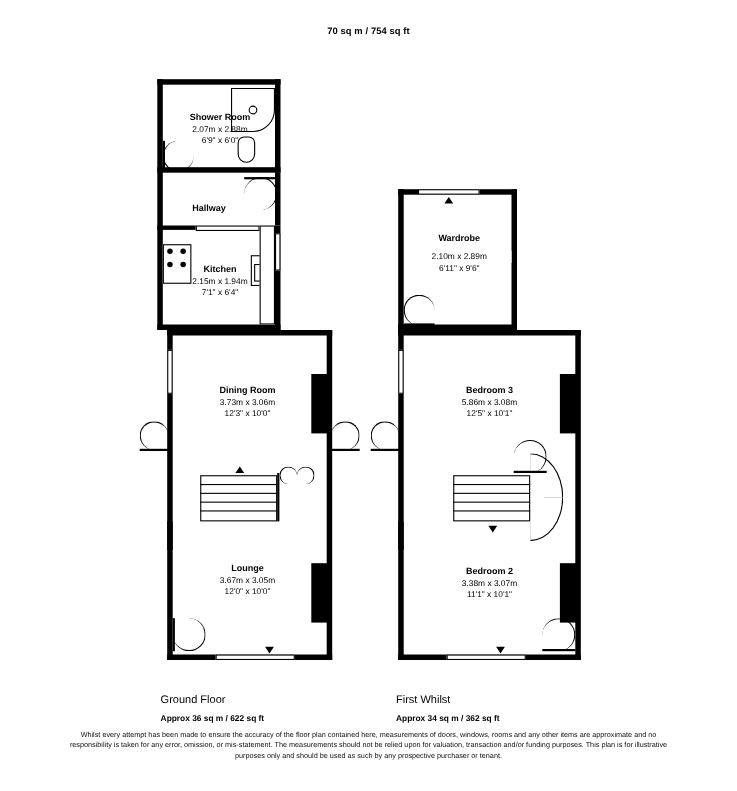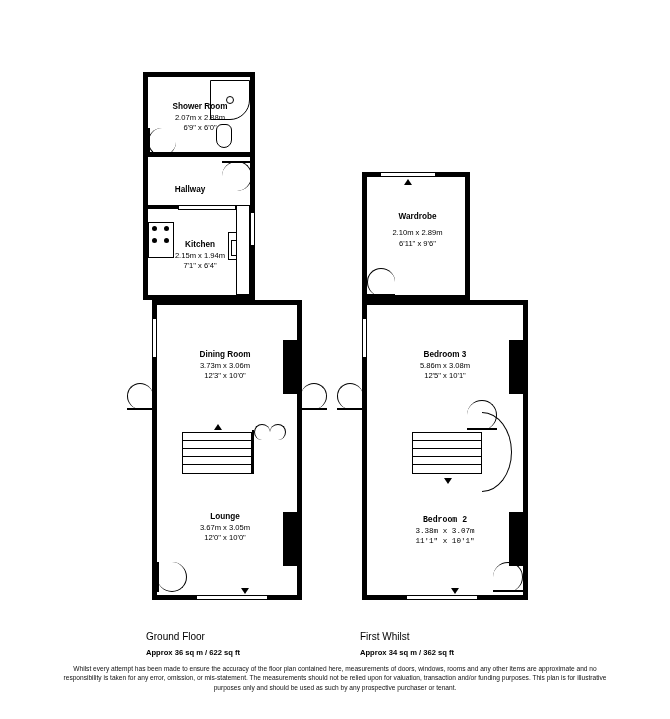--- a/index.html
+++ b/index.html
@@ -149,20 +149,21 @@
     background: #000000;
     border-radius: 50%;
   }
 </style>
 </head>
 <body>
 
 <div class="page">
 
   <div class="header">
+    <div>70 sq m / 754 sq ft</div>
   </div>
 
   <div>
 
     <div class="wall" style="left:143px; top:72px; width:5px; height:228px;"></div>
 
     <div class="wall" style="left:143px; top:72px; width:112px; height:5px;"></div>
 
     <div class="wall" style="left:250px; top:72px; width:5px; height:85px;"></div>
 
@@ -316,21 +317,21 @@
     </div>
     <div class="label" style="left:370px; top:228px; width:95px;">
       <span class="dim" style="background:#fff; padding:0 2px;">2.10m x 2.89m</span>
       <span class="dim">6'11" x 9'6"</span>
     </div>
     <div class="label" style="left:385px; top:350px; width:120px;">
       <span class="name">Bedroom 3</span>
       <span class="dim">5.86m x 3.08m</span>
       <span class="dim">12'5" x 10'1"</span>
     </div>
-    <div class="label" style="left:385px; top:515px; width:120px;font-family:Liberation Mono, monospace;">
+    <div class="label" style="left:385px; top:515px; width:120px;">
       <span class="name">Bedroom 2</span>
       <span class="dim">3.38m x 3.07m</span>
       <span class="dim">11'1" x 10'1"</span>
     </div>
 
     <div class="floor-title" style="left:360px; top:631px;">First Whilst</div>
     <div class="floor-area" style="left:360px; top:648px;">Approx 34 sq m / 362 sq ft</div>
   </div>
 
   <div class="disclaimer">Whilst every attempt has been made to ensure the accuracy of the floor plan contained here, measurements of doors, windows, rooms and any other items are approximate and no responsibility is taken for any error, omission, or mis-statement. The measurements should not be relied upon for valuation, transaction and/or funding purposes. This plan is for illustrative purposes only and should be used as such by any prospective purchaser or tenant.</div>

